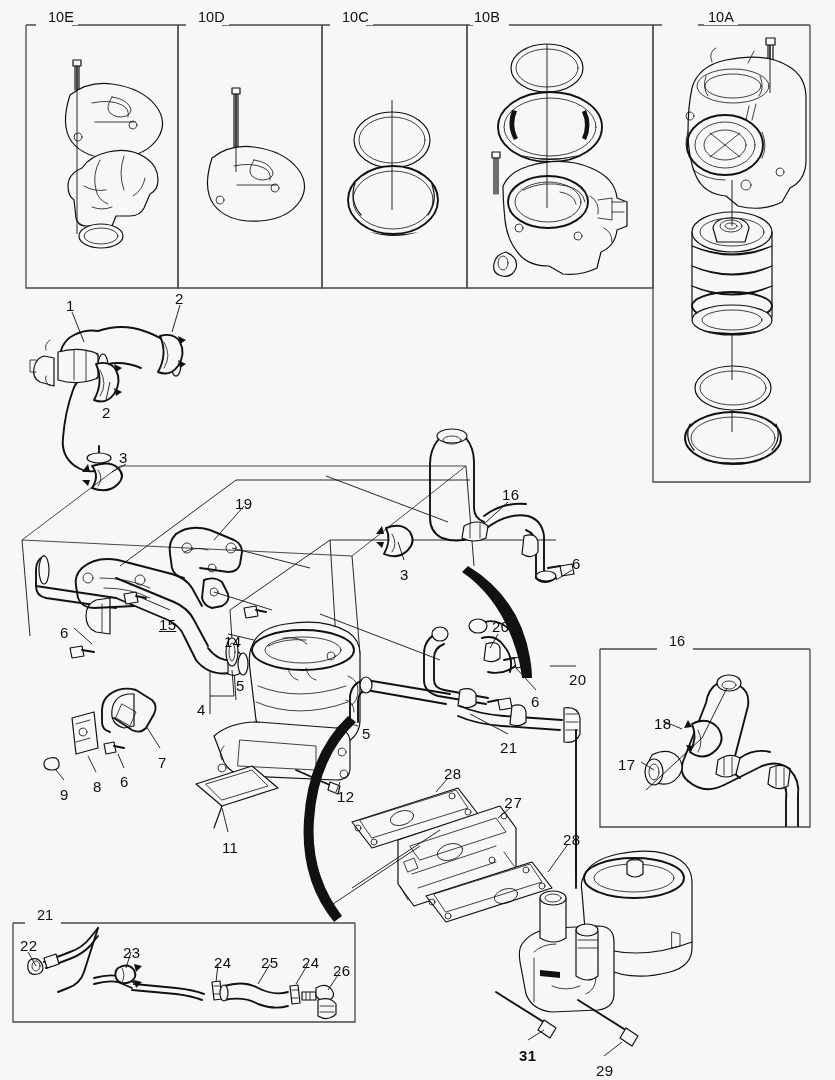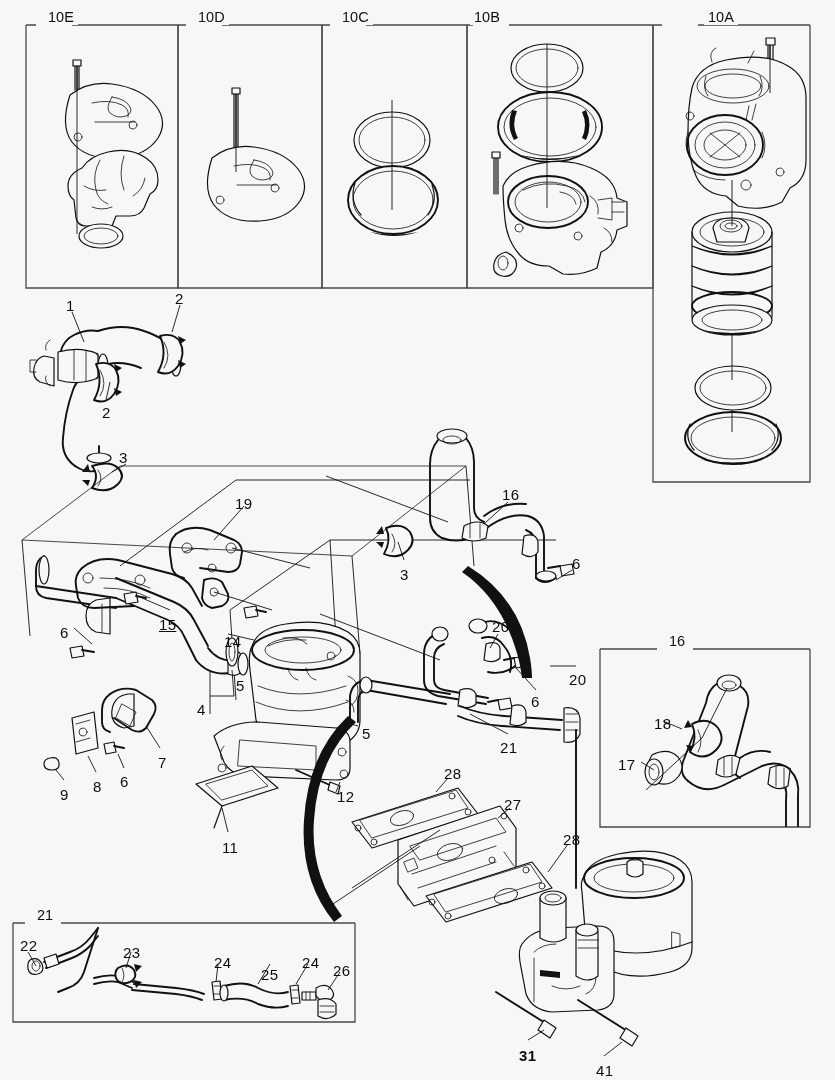--- a/index.html
+++ b/index.html
@@ -584,27 +584,27 @@
       <div class="callout" style="left: 236px; top: 678px;">5</div>
       <div class="callout" style="left: 197px; top: 702px;">4</div>
       <div class="callout" style="left: 158px; top: 755px;">7</div>
       <div class="callout" style="left: 120px; top: 774px;">6</div>
       <div class="callout" style="left: 93px; top: 779px;">8</div>
       <div class="callout" style="left: 60px; top: 787px;">9</div>
       <div class="callout" style="left: 362px; top: 726px;">5</div>
       <div class="callout" style="left: 222px; top: 840px;">11</div>
       <div class="callout" style="left: 337px; top: 789px;">12</div>
       <div class="callout" style="left: 444px; top: 766px;">28</div>
-      <div class="callout" style="left: 504px; top: 797px;">27</div>
+      <div class="callout" style="left: 504px; top: 797px; font-family: Liberation Mono, monospace;">27</div>
       <div class="callout" style="left: 563px; top: 832px;">28</div>
       <div class="callout" style="left: 519px; top: 1048px; font-weight: bold;">31</div>
-      <div class="callout" style="left: 596px; top: 1063px;">41</div>
+      <div class="callout" style="left: 596px; top: 1063px;">29</div>
       <div class="callout" style="left: 654px; top: 716px;">18</div>
       <div class="callout" style="left: 618px; top: 757px;">17</div>
       <div class="callout" style="left: 20px; top: 938px;">22</div>
       <div class="callout" style="left: 123px; top: 945px;">23</div>
       <div class="callout" style="left: 214px; top: 955px;">24</div>
-      <div class="callout" style="left: 261px; top: 955px; margin-top: 12px;">25</div>
+      <div class="callout" style="left: 261px; top: 955px;">25</div>
       <div class="callout" style="left: 302px; top: 955px;">24</div>
       <div class="callout" style="left: 333px; top: 963px;">26</div>
     </div>
 
 </div>
 
 </body></html>

